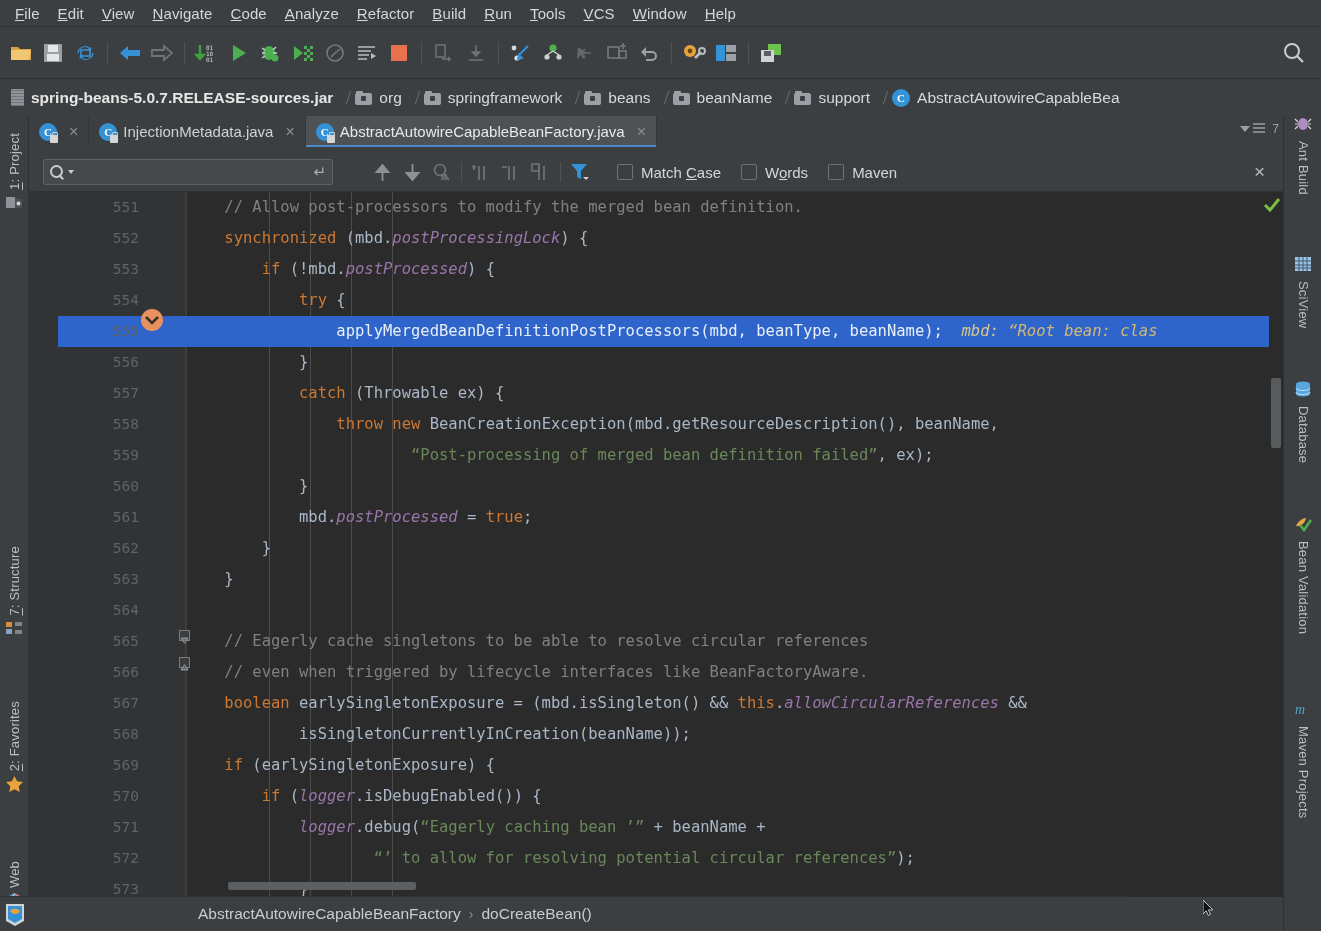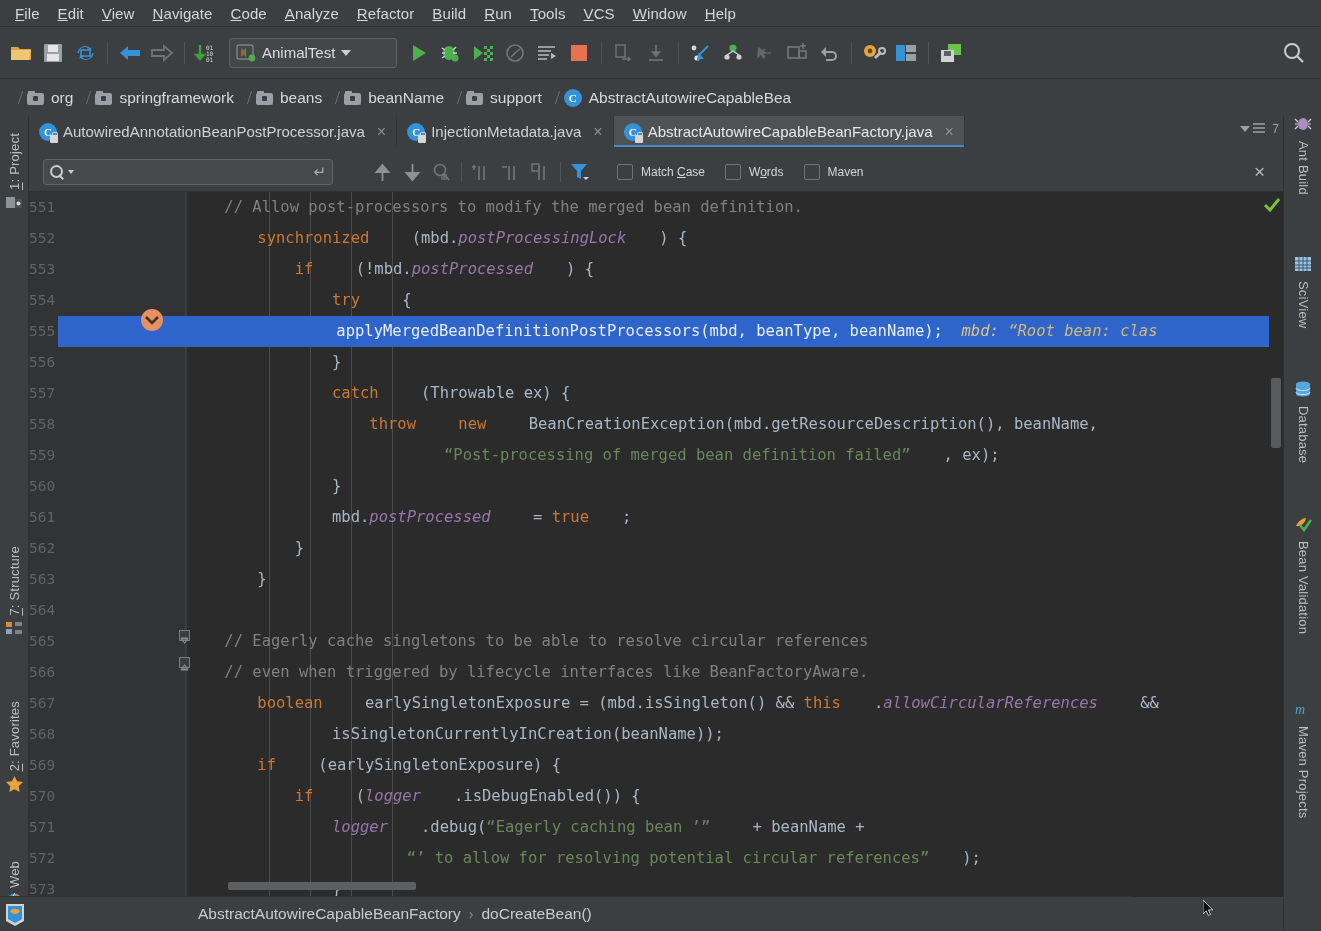--- a/index.html
+++ b/index.html
@@ -149,21 +149,21 @@
   .mini-caret { width:0;height:0;border-left:3.5px solid transparent;
                 border-right:3.5px solid transparent;border-top:4px solid #c8ccd0; }
   .enter-ic { color:#a8acb0; font-size:15px; margin-left:auto; }
   .fb { width: 30px; height: 28px; display:flex; align-items:center;
         justify-content:center; border-radius:3px; cursor:default; flex:0 0 auto; }
   .fb-sep { width:1px; height:20px; background:#4e5254; margin:0 4px; flex:0 0 auto; }
   .cbgroup { display:flex; align-items:center; gap:20px; margin-left: 22px; }
   .cbitem { display:flex; align-items:center; gap:8px; cursor:default; }
   .cbox { width:16px; height:16px; border:1px solid #6e7376; border-radius:2px;
           background:#3c3f41; flex:0 0 auto; }
-  .cblabel { font-size:12px; color:#d6d6d6; white-space:nowrap; }
+  .cblabel { font-size:15px; color:#d6d6d6; white-space:nowrap; }
   .cblabel u { text-decoration: underline; }
   .find-close { margin-left:auto; font-size:19px; color:#b6babd; padding:0 10px;
                 cursor:default; }
 
   
   .leftstrip {
     position:absolute; top:116px; left:0; width:29px; height:780px;
     background:#3c3f41; border-right:1px solid #2f3132;
   }
   .lbtn {
@@ -201,34 +201,34 @@
   }
   .gutter-fold {
     position:absolute; top:0; left:156px; width:2px; height:705px; background:#3b3d3f;
   }
   .codearea {
     position:absolute; top:0; left:158px; right:0; height:705px;
     font-family:"DejaVu Sans Mono","Liberation Mono",monospace;
     font-size:15.5px; line-height:31px; white-space:pre;
   }
   .lnum {
-    position:absolute; right:112px; width:40px; 
+    position:absolute; right:112px; width:40px; text-align:right;
     color:#606366; font-size:14.5px; line-height:31px;
     font-family:"DejaVu Sans Mono","Liberation Mono",monospace;
   }
   .codeline { position:absolute; left:0; height:31px; line-height:31px; }
   .indent-guides { position:absolute; top:0; left:0; width:100%; height:705px; }
   .ig { position:absolute; width:1px; background:#4b4b4b; }
 
   
   .kw   { color:#cc7832; }
   .str  { color:#6a8759; }
   .cmt  { color:#808080; }
   .fld  { color:#9876aa;font-style:italic; }
-  .plain{ color:#a9b7c6;padding-left:33px; }
+  .plain{ color:#a9b7c6; }
   .selhint { color:#d9c589; font-style:italic; }
   .selstr { color:#d0b876; font-style:italic; }
   .selplain { color:#e6eef7; }
 
   
   .g-icon { position:absolute; width:22px; height:22px; }
   .fold-marker { position:absolute; width:11px; height:11px;
                  border:1px solid #7a7d80; background:#3a3c3e; }
 
   
@@ -325,30 +325,20 @@
 
     <div class="tb">
       <svg width="26" height="20" viewBox="0 0 26 20">
         <path d="M6 2v12M6 16l-3.5-4h7z" stroke="#3fa23f" stroke-width="2.4" fill="#3fa23f"></path>
         <text x="12" y="7" font-size="6" fill="#d8d8d8" font-family="monospace">01</text>
         <text x="12" y="13" font-size="6" fill="#d8d8d8" font-family="monospace">10</text>
         <text x="12" y="19" font-size="6" fill="#d8d8d8" font-family="monospace">01</text>
       </svg>
     </div>
 
-    <div class="runconfig">
-      <svg width="20" height="18" viewBox="0 0 20 18">
-        <rect x="1" y="1" width="16" height="14" rx="2" fill="none" stroke="#7d8386" stroke-width="1.4"></rect>
-        <path d="M5 4a5 5 0 0 1 0 9z" fill="#cc4b37"></path>
-          <path d="M10 4a5 5 0 0 0 0 9z" fill="#3c9a3c"></path>
-        <circle cx="16" cy="14" r="3.4" fill="#4caf50"></circle>
-      </svg>
-      <span class="rc-label">AnimalTest</span>
-      <span class="caret-dn"></span>
-    </div>
 
     <div class="tb">
       <svg width="20" height="20" viewBox="0 0 20 20">
           <path d="M4 2l13 8-13 8z" fill="#4caf50"></path>
         </svg>
     </div>
     <div class="tb">
       <svg width="22" height="20" viewBox="0 0 22 20">
         <ellipse cx="9" cy="10" rx="6" ry="7" fill="#4caf50"></ellipse>
         <path d="M2 5l3 2M2 15l3-2M16 4l-3 3M16 16l-3-3M2 10h3M13 10h4" stroke="#cfcfcf" stroke-width="1.4"></path>
@@ -470,20 +460,24 @@
 
     <div class="tb tb-search">
       <svg width="24" height="24" viewBox="0 0 24 24">
           <circle cx="10" cy="10" r="7" fill="none" stroke="#c8ccd0" stroke-width="2"></circle>
           <path d="M15 15l6 6" stroke="#c8ccd0" stroke-width="2.2"></path>
         </svg>
     </div>
   </div>
 
   <div class="navbar" id="navbar">
+      <div class="crumb root">
+        <span class="jar-ic"></span>
+        <span class="ctext">spring-beans-5.0.7.RELEASE-sources.jar</span>
+      </div>
       <span class="crumb-sep"></span>
       <div class="crumb">
         <span class="folder-ic">
           <i></i>
         </span>
         <span class="ctext">org</span>
       </div>
       <span class="crumb-sep"></span>
       <div class="crumb">
         <span class="folder-ic">
@@ -518,21 +512,20 @@
         <span class="ctext">AbstractAutowireCapableBea</span>
       </div>
     </div>
 
   <div class="tabbar" id="tabbar">
     <div class="tab">
         <span class="tab-ic">
           <span class="class-ic">C</span>
           <span class="lock-badge"></span>
         </span>
-        <span>AutowiredAnnotationBeanPostProcessor.java</span>
         <span class="tclose">×</span>
       </div>
       <div class="tab">
         <span class="tab-ic">
           <span class="class-ic">C</span>
           <span class="lock-badge"></span>
         </span>
         <span>InjectionMetadata.java</span>
         <span class="tclose">×</span>
       </div>

